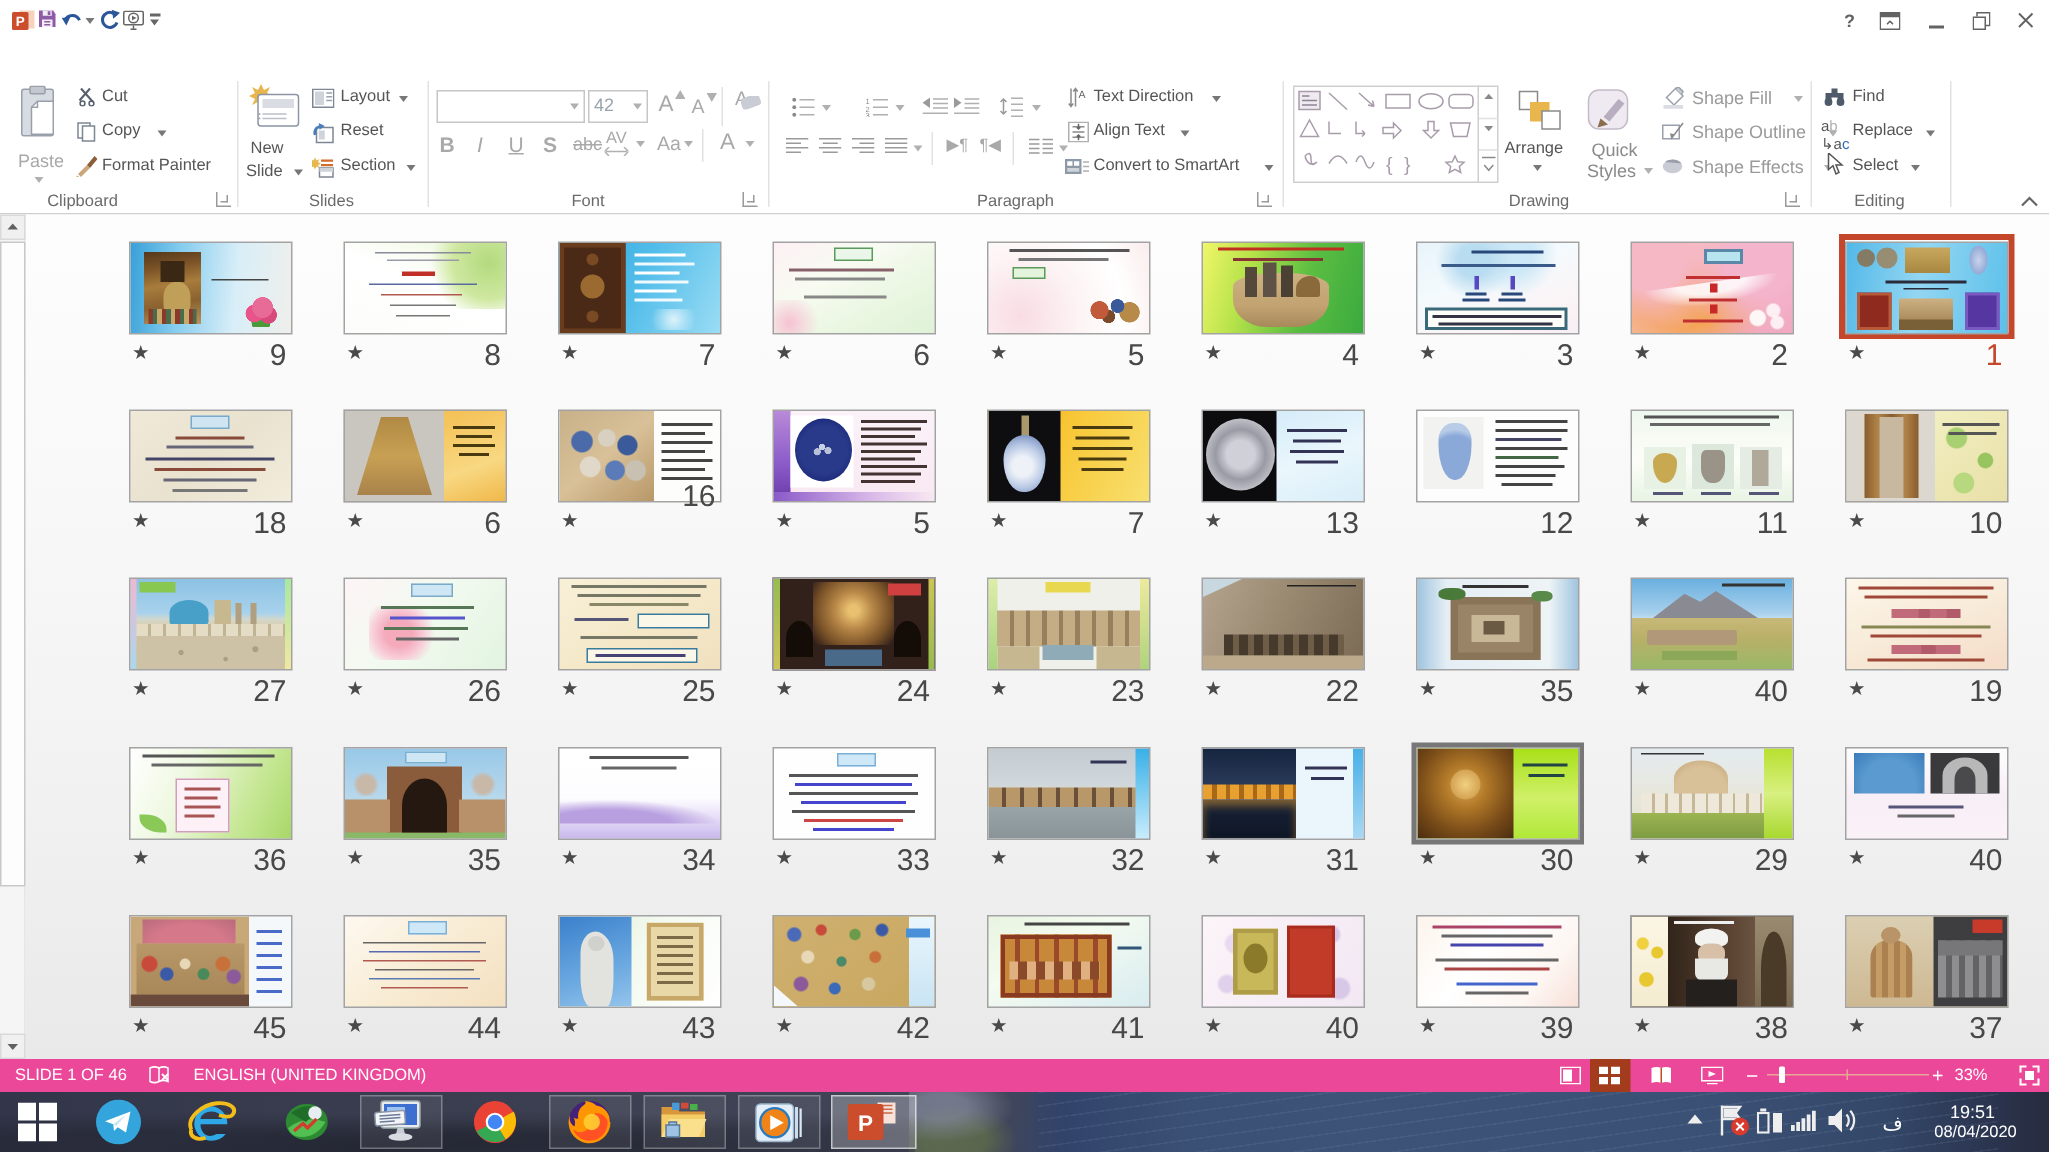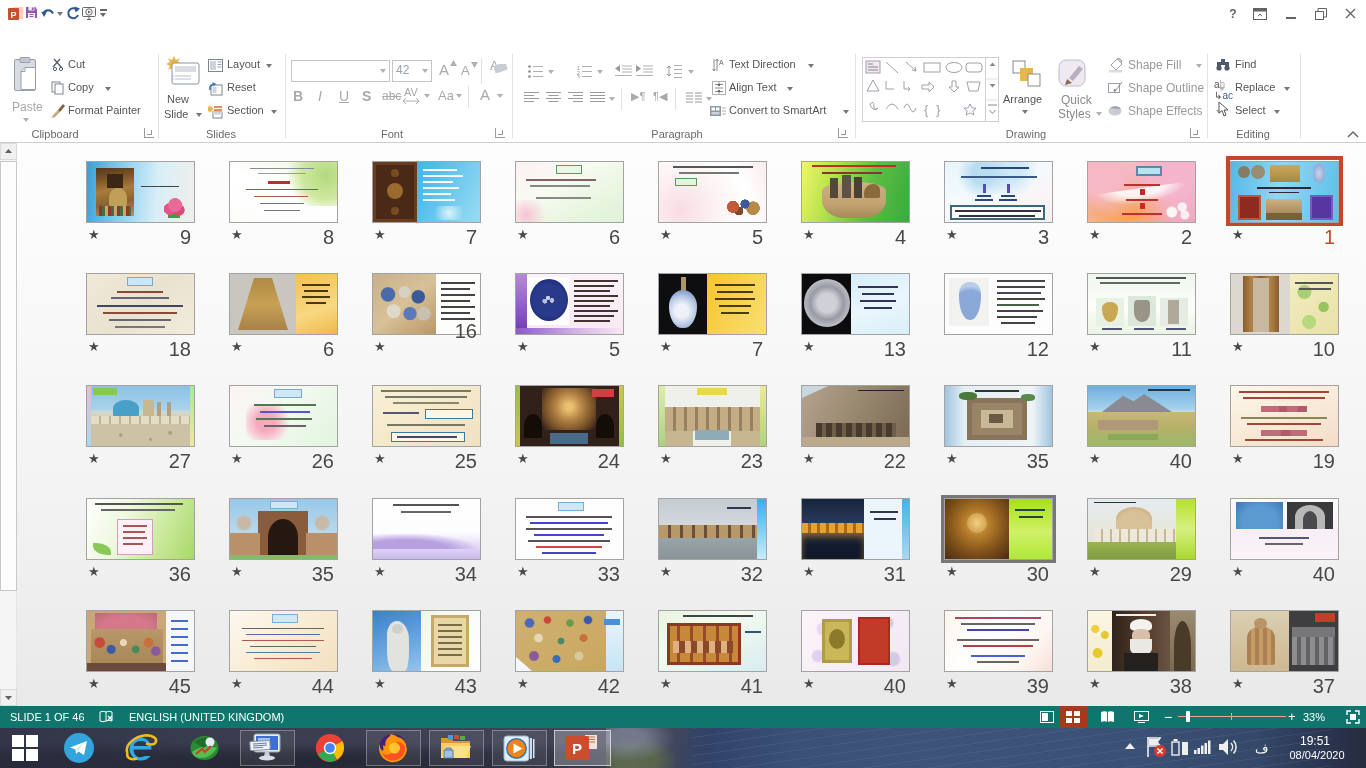--- a/index.html
+++ b/index.html
@@ -29,21 +29,21 @@
 #content{position:absolute;left:0;top:143px;width:1366px;height:563px;background:linear-gradient(180deg,#fdfdfd 0%,#f8f8f8 35%,#f1f1f1 70%,#e9e9e9 100%)}
 #vsb{position:absolute;left:0;top:0;width:17px;height:563px;background:#f5f5f5;border-right:1px solid #e6e6e6}
 .sbtn{position:absolute;left:0;width:17px;height:17px;background:#f0f0f0;border:1px solid #dadada}
 #sthumb{position:absolute;left:0;top:18px;width:17px;height:430px;background:#fdfdfd;border:1px solid #c8c8c8}
 .th{position:absolute;width:109px;height:62px;background:#fff;border:1px solid #a3a3a3;overflow:hidden}
 .num{position:absolute;width:109px;font-size:20px;color:#484848;text-align:right}
 .star{position:absolute;font-size:13px;color:#4a4a4a}
 .e{position:absolute}
 #sel{position:absolute;border:4px solid #c5472b;width:117px;height:70px}
 
-#status{position:absolute;left:0;top:706px;width:1366px;height:22px;background:#0f766e;color:#fff}
+#status{position:absolute;left:0;top:706px;width:1366px;height:22px;background:#ec4899;color:#fff}
 #status .s{position:absolute;top:5px;font-size:11px;color:#fff}
 
 #taskbar{position:absolute;left:0;top:728px;width:1366px;height:40px;background:linear-gradient(90deg,#33364a 0%,#383c4e 15%,#3c4052 30%,#404456 42%,#43475a 45%,#3f4659 48%,#32436a 52%,#3a5074 58%,#3d5478 66%,#3c5377 75%,#3a5074 84%,#344869 92%,#2b3550 97%,#272c3f 100%)}
 #cliff{position:absolute;left:606px;top:0;width:84px;height:40px;background:radial-gradient(ellipse at 25% 25%,rgba(130,136,156,0.7) 0 20%,transparent 55%),radial-gradient(ellipse at 35% 80%,rgba(96,112,72,0.75) 0 28%,transparent 55%),linear-gradient(100deg,#46485a 0%,#505366 30%,#42465a 65%,transparent 100%)}
 #wave{position:absolute;left:692px;top:0;width:640px;height:40px;background:repeating-linear-gradient(172deg,rgba(130,150,180,0.14) 0 1px,transparent 1px 9px)}
 .tbtn{position:absolute;top:2px;width:55px;height:36px;border:1px solid rgba(255,255,255,0.30);background:rgba(255,255,255,0.07)}
 .tray{position:absolute;color:#fff;font-size:11px}
 </style></head>
 <body>
 <div id="app">

